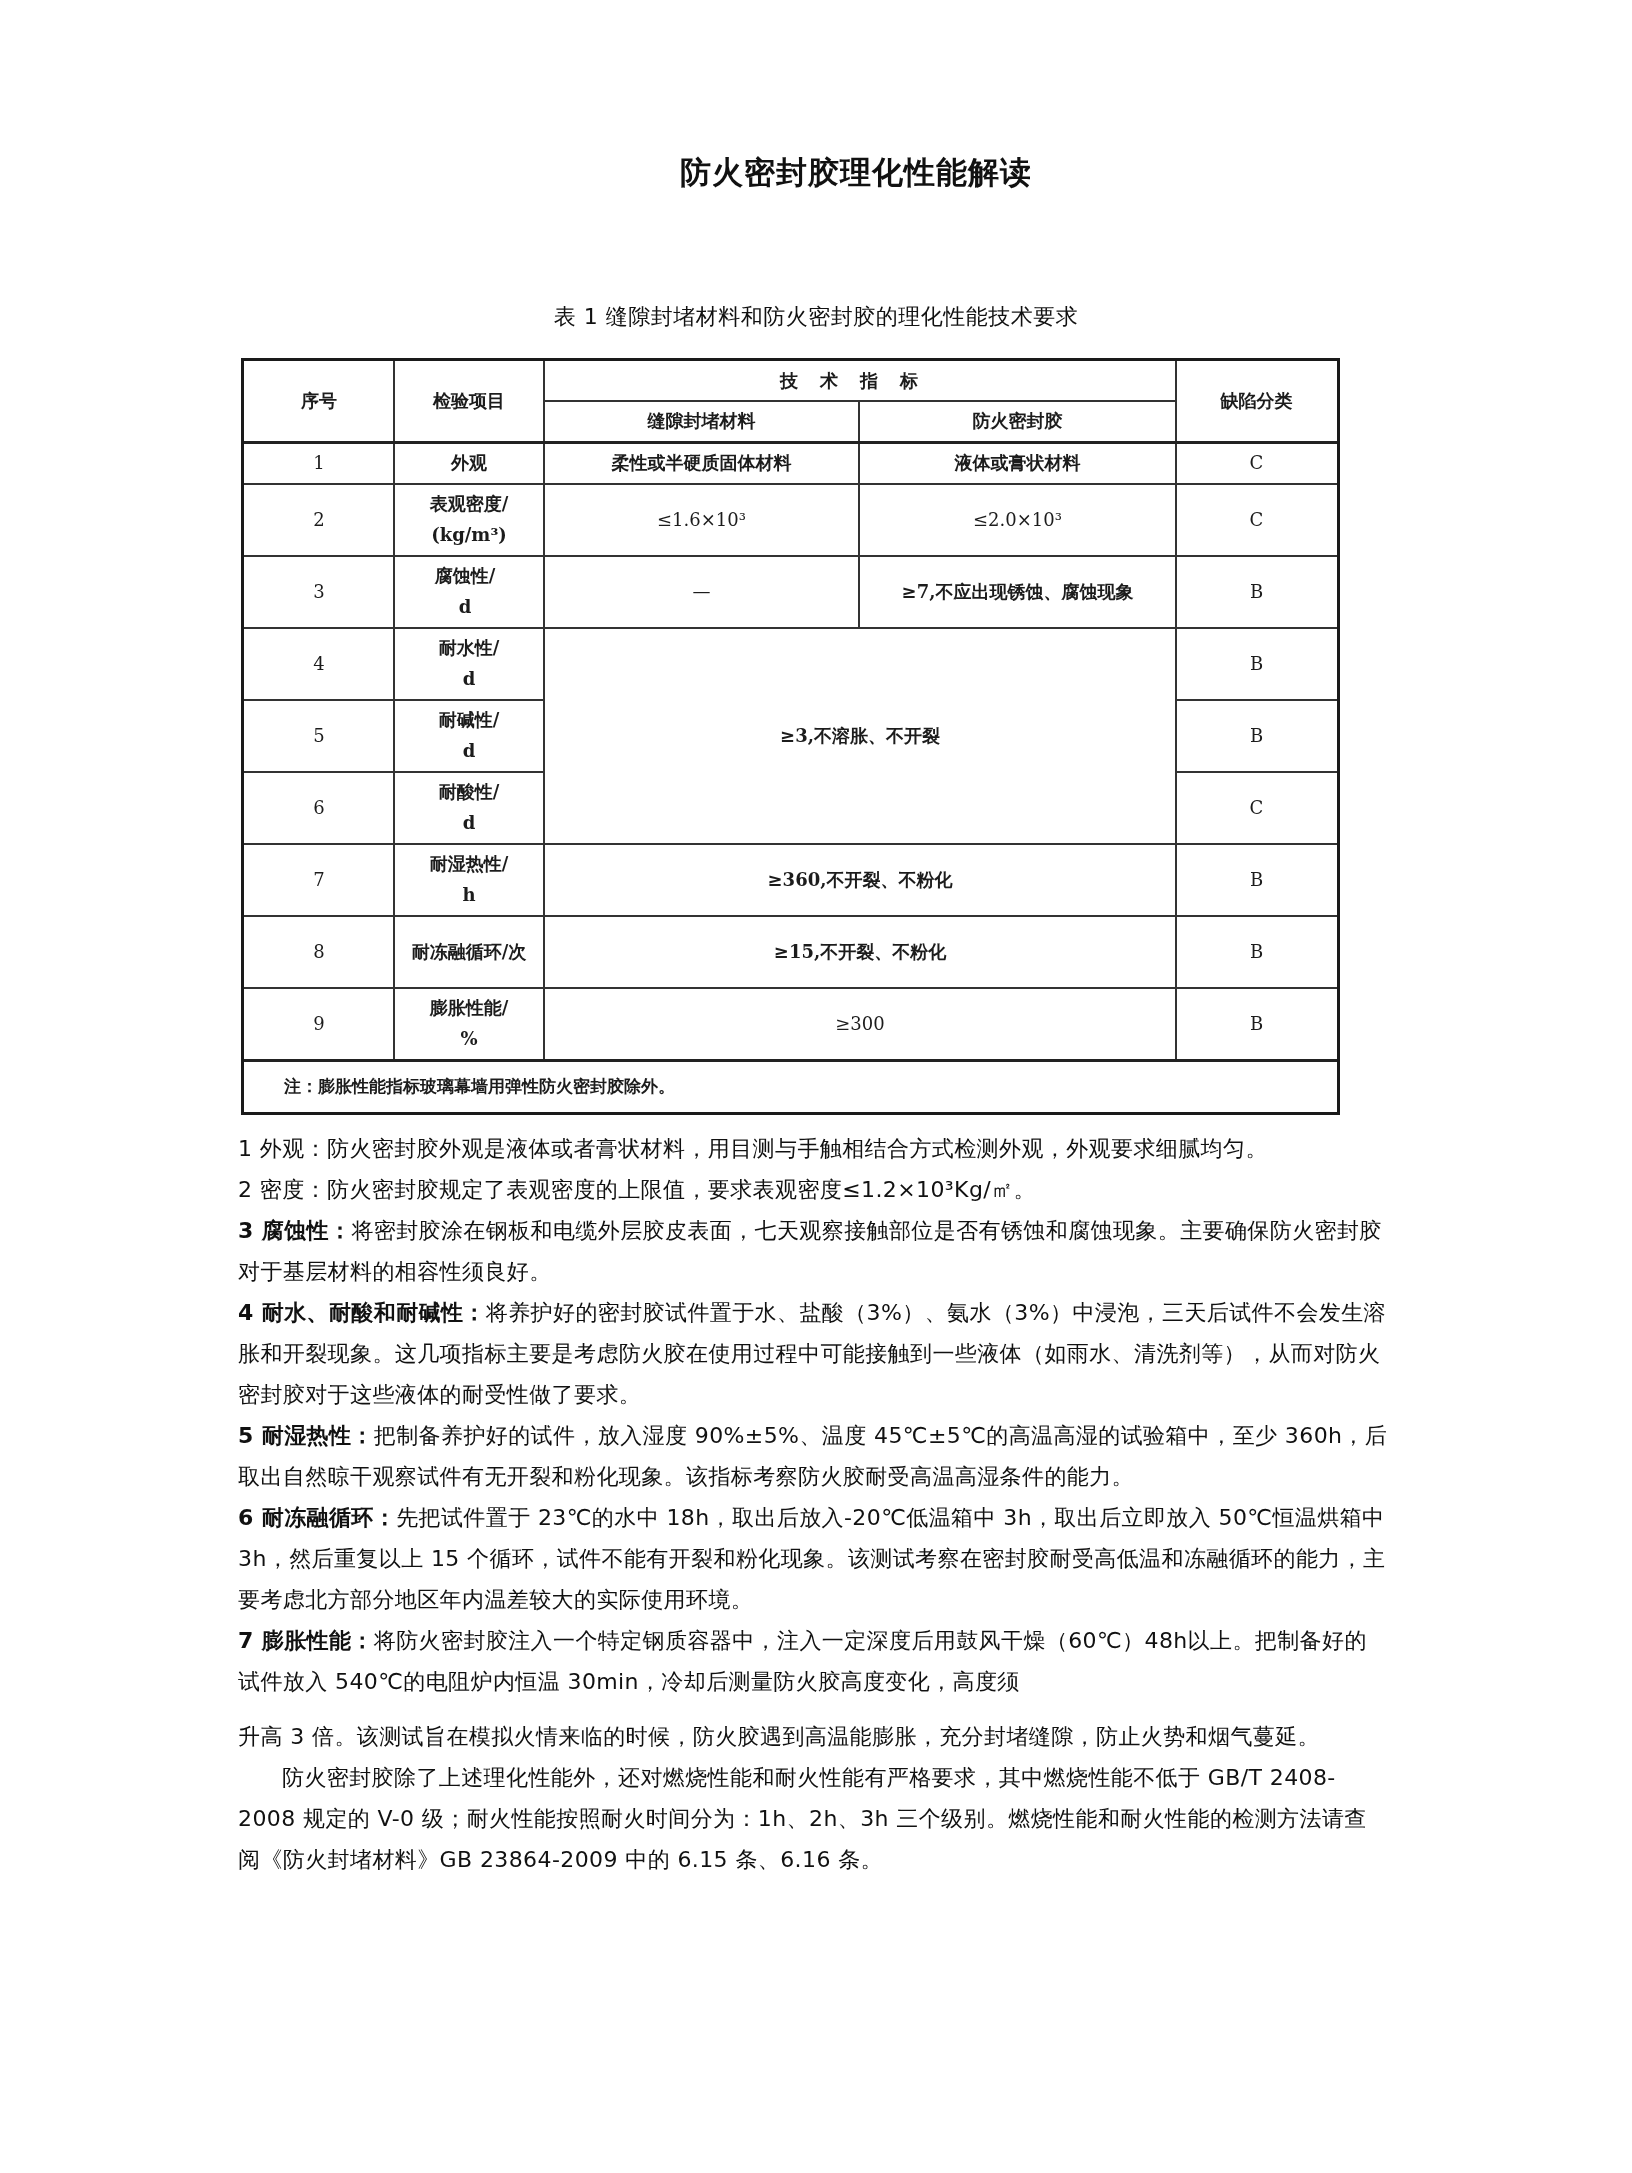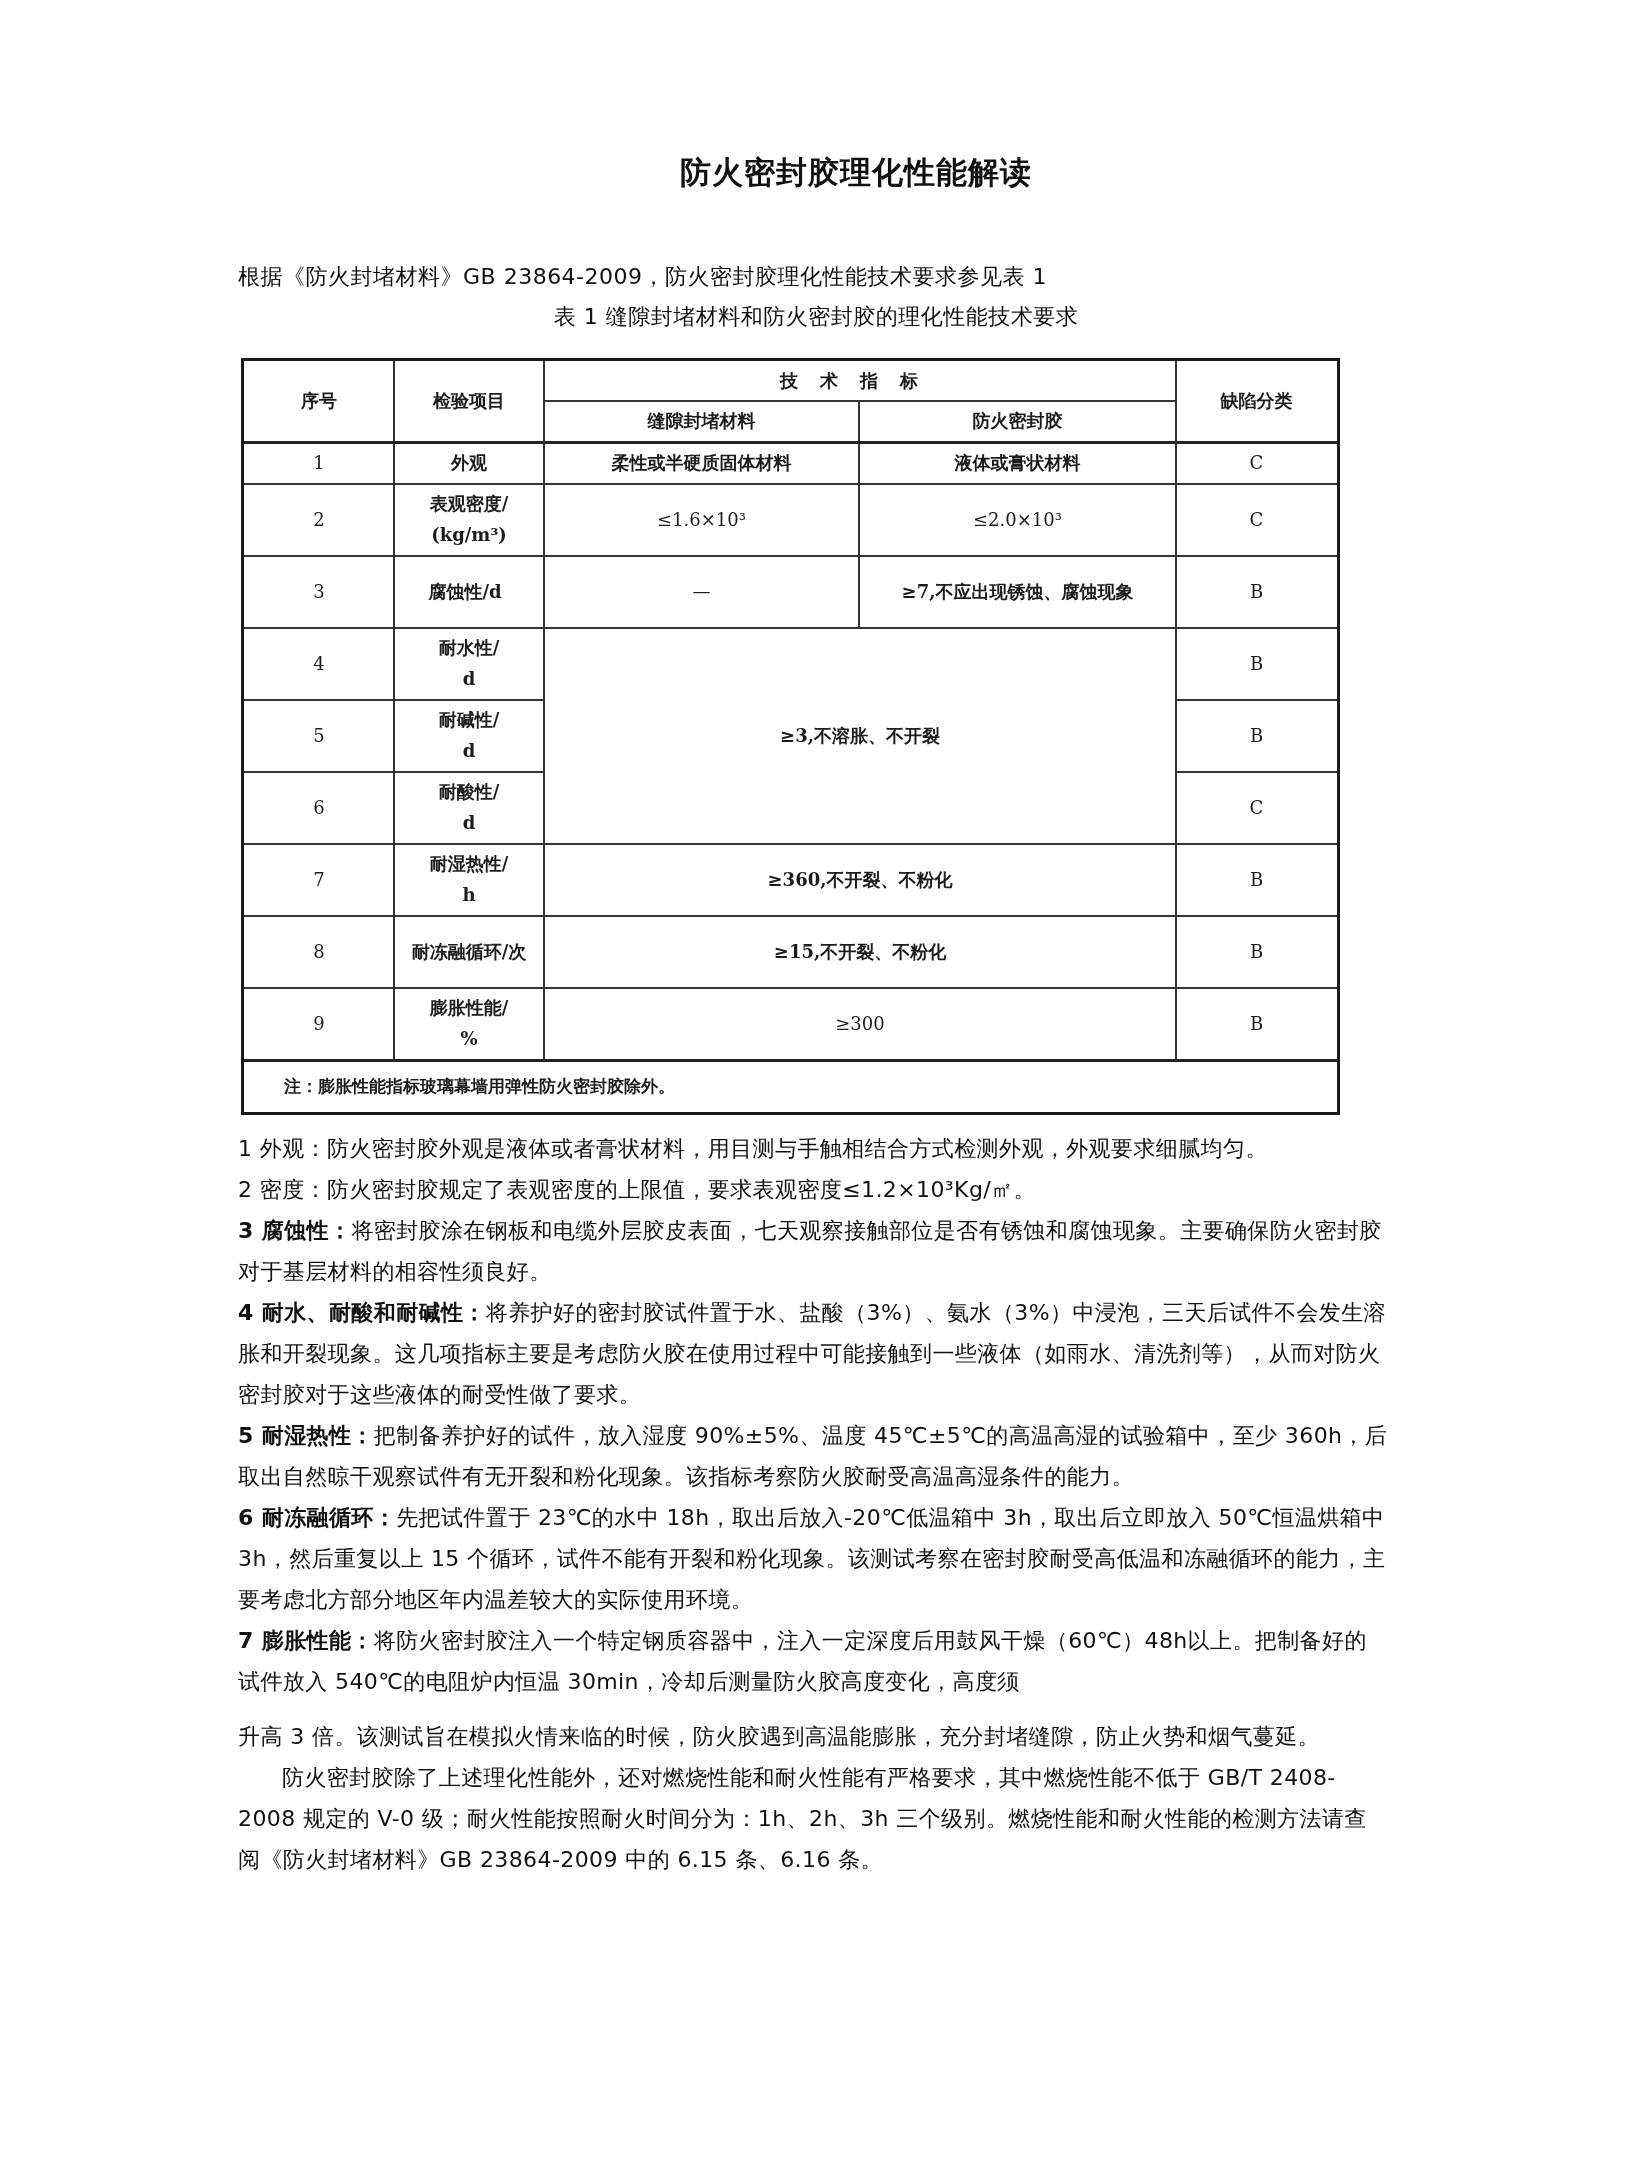--- a/index.html
+++ b/index.html
@@ -42,21 +42,20 @@
   .body .lbl { font-weight: bold; }
   .body .gap { margin-top: 14px; }
   .body .indent { text-indent: 2em; }
 </style>
 </head>
 <body>
 
 <div class="page">
 
   <div class="title">防火密封胶理化性能解读</div>
-  <div class="intro">根据《防火封堵材料》GB 23864-2009，防火密封胶理化性能技术要求参见表 1</div>
   <div class="caption">表 1  缝隙封堵材料和防火密封胶的理化性能技术要求</div>
 
   <div class="tbl">
 
     <div class="vline" style="left:149px; top:0; height:698px;"></div>
     <div class="vline" style="left:299px; top:0; height:698px;"></div>
     <div class="vline" style="left:614px; top:39px; height:229px;"></div>
     <div class="vline" style="left:931px; top:0; height:698px;"></div>
 
     <div class="hline" style="left:299px; width:632px; top:39px;"></div>
@@ -89,21 +88,21 @@
     <div class="cell" style="left:0; top:123px; width:150px; height:72px;">2</div>
     <div class="cell bold" style="left:150px; top:123px; width:150px; height:72px; flex-direction:column;">
       <span>表观密度/</span>
       <span>(kg/m³)</span>
     </div>
     <div class="cell" style="left:300px; top:123px; width:315px; height:72px;">≤1.6×10³</div>
     <div class="cell" style="left:615px; top:123px; width:317px; height:72px;">≤2.0×10³</div>
     <div class="cell" style="left:932px; top:123px; width:161px; height:72px;">C</div>
 
     <div class="cell" style="left:0; top:195px; width:150px; height:72px;">3</div>
-    <div class="cell bold" style="left:150px; top:195px; width:142px; height:72px; flex-direction:row;">
+    <div class="cell bold" style="left:150px; top:195px; width:142px; height:72px; flex-direction:column;">
       <span>腐蚀性/</span>
       <span>d</span>
     </div>
     <div class="cell" style="left:300px; top:195px; width:315px; height:72px;">—</div>
     <div class="cell bold" style="left:615px; top:195px; width:317px; height:72px;">≥7,不应出现锈蚀、腐蚀现象</div>
     <div class="cell" style="left:932px; top:195px; width:161px; height:72px;">B</div>
 
     <div class="cell" style="left:0; top:267px; width:150px; height:72px;">4</div>
     <div class="cell bold" style="left:150px; top:267px; width:150px; height:72px; flex-direction:column;">
       <span>耐水性/</span>

